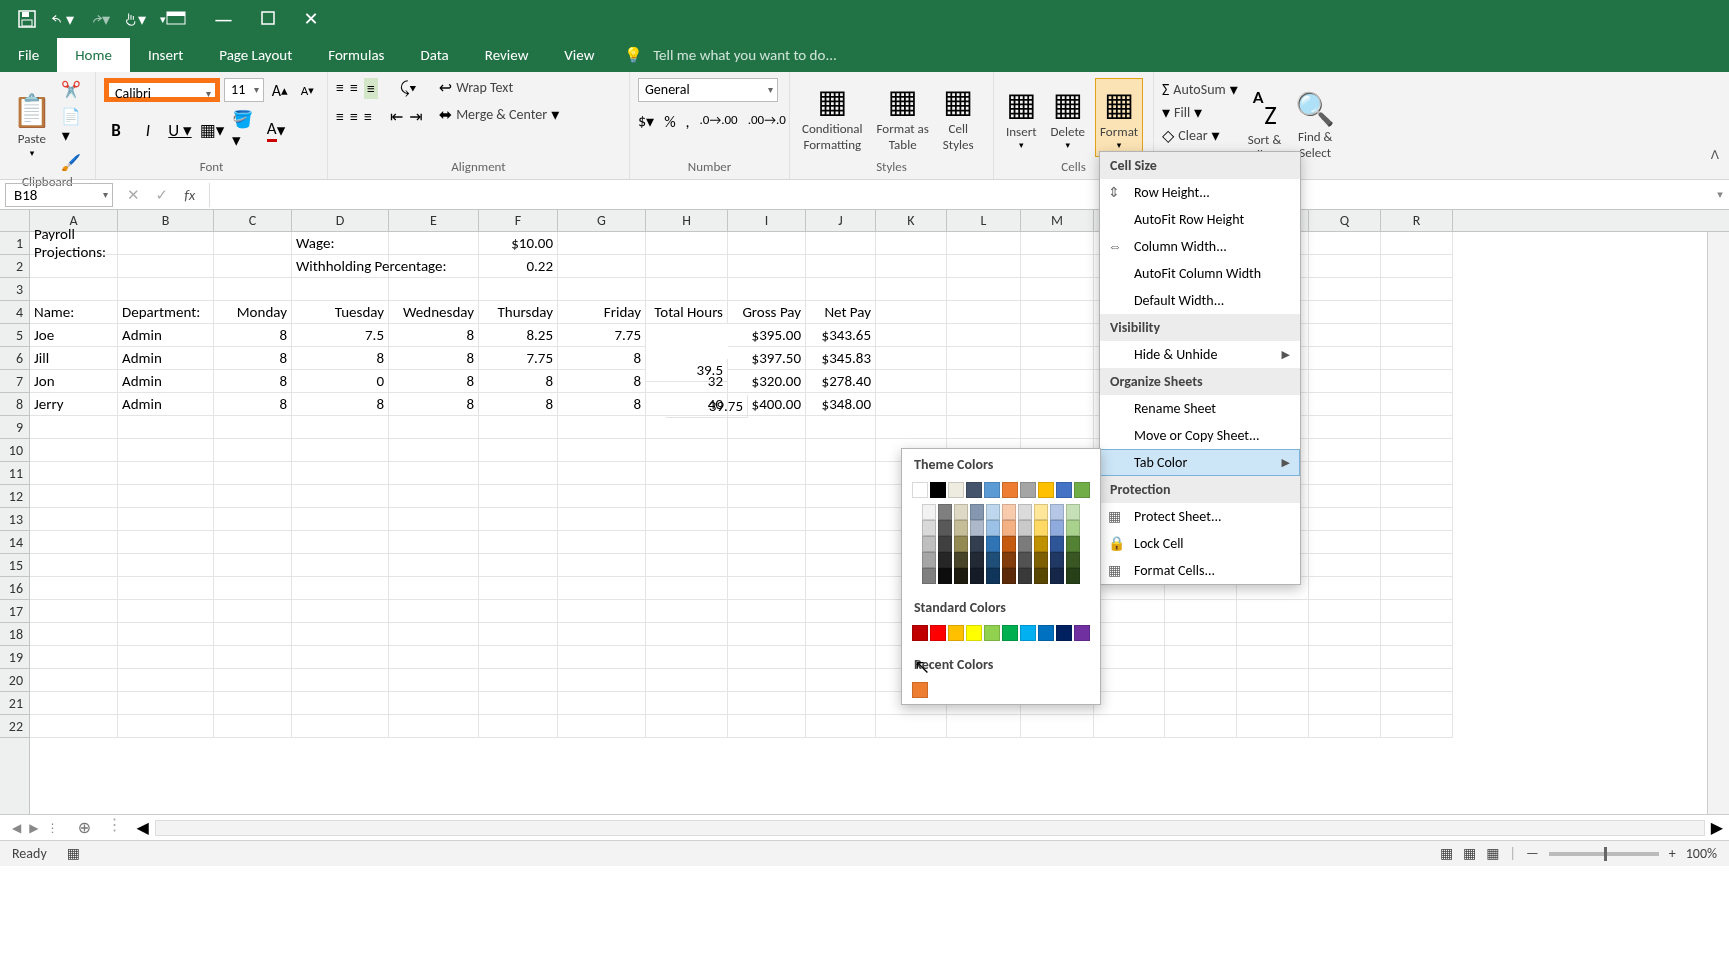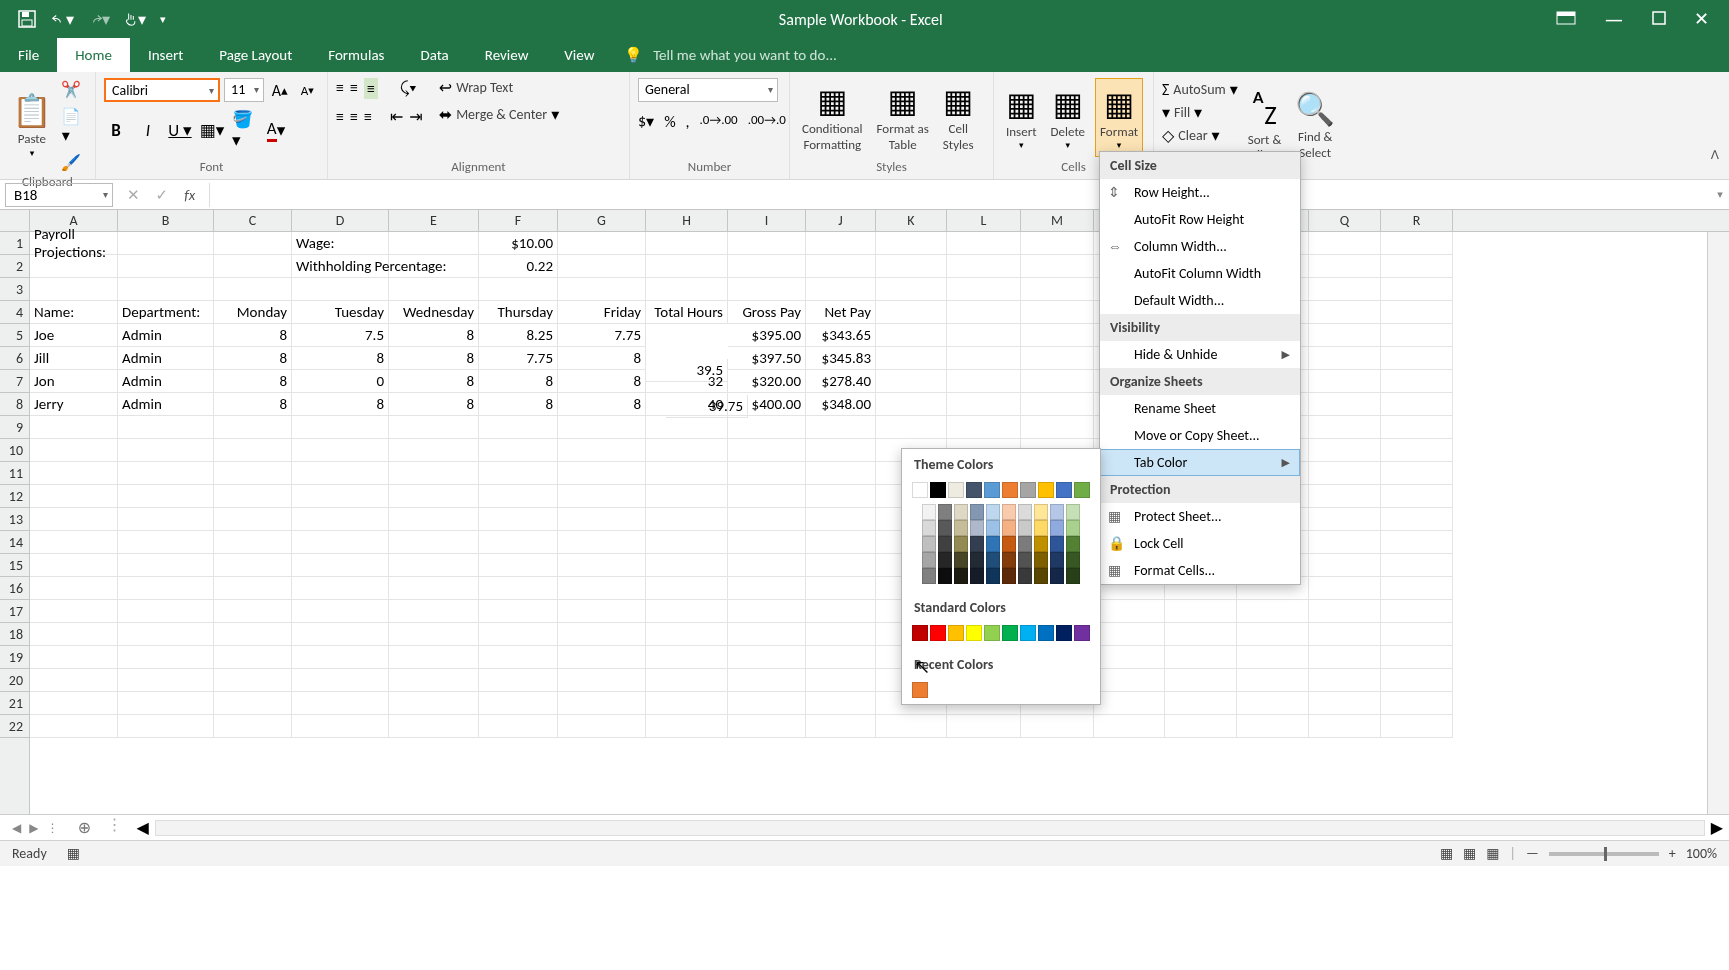--- a/index.html
+++ b/index.html
@@ -29,21 +29,21 @@
 
 
 .btn { display: flex; flex-direction: column; align-items: center; justify-content: center; cursor: pointer; padding: 2px 4px; }
 .btn-lg .btn-icon { font-size: 32px; }
 .btn-label { font-size: 13px; color: #444; text-align: center; line-height: 1.2; }
 .btn-row { display: flex; align-items: center; gap: 4px; }
 .btn-row-lbl { font-size: 14px; color: #444; }
 
 
 .font-row1 { display: flex; gap: 4px; align-items: center; }
-.font-combo { width: 118px; height: 24px; border: 2px solid #f97316; background: #fff; font-size: 14px; padding: 2px 18px 2px 6px; position: relative; }
+.font-combo { width: 118px; height: 24px; border: 5px solid #f97316; background: #fff; font-size: 14px; padding: 2px 18px 2px 6px; position: relative; }
 .size-combo { width: 40px; height: 24px; border: 1px solid #bbb; background: #fff; font-size: 14px; padding: 2px 18px 2px 6px; position: relative; }
 .combo-arrow { position: absolute; right: 4px; top: 4px; font-size: 10px; color: #666; }
 .font-row2 { display: flex; gap: 8px; align-items: center; margin-top: 10px; }
 .font-btn { width: 24px; height: 24px; display: flex; align-items: center; justify-content: center; font-size: 17px; }
 
 
 .align-grid { display: flex; flex-direction: column; gap: 8px; }
 .num-combo { width: 140px; height: 24px; border: 1px solid #bbb; background: #fff; padding: 2px 18px 2px 6px; position: relative; font-size: 14px; }
 
 
@@ -115,21 +115,20 @@
           <path d="M6 3 L1 7 L6 11 M2 7 Q12 7 12 13" fill="none" stroke="#fff" stroke-width="1.5"></path>
         </svg>▾</span>
     <span class="qat-icon" style="opacity:.6"><svg width="20" height="16" viewBox="0 0 20 16">
           <path d="M14 3 L19 7 L14 11 M18 7 Q8 7 8 13" fill="none" stroke="#fff" stroke-width="1.5"></path>
         </svg>▾</span>
     <span class="qat-icon"><svg width="18" height="18" viewBox="0 0 18 18">
           <path d="M6 2 v8 M9 4 v6 M12 5 v5 M5 10 q-3 0 -1 4 q2 3 6 3 q4 0 4 -5" fill="none" stroke="#fff" stroke-width="1.3"></path>
         </svg>▾</span>
     <span style="color:#fff;font-size:11px">▾</span>
   </div>
-  <div class="title-text">Sample Workbook - Excel</div>
   <div class="win-controls">
     <span><svg width="20" height="14" viewBox="0 0 20 14">
           <rect x="1" y="1" width="18" height="12" fill="none" stroke="#fff"></rect>
           <rect x="1" y="1" width="18" height="4" fill="#fff"></rect>
         </svg></span>
     <span style="font-size:22px">—</span>
     <span><svg width="14" height="14" viewBox="0 0 14 14">
           <rect x="1" y="1" width="12" height="12" fill="none" stroke="#fff" stroke-width="1.5"></rect>
         </svg></span>
     <span style="font-size:18px">✕</span>

